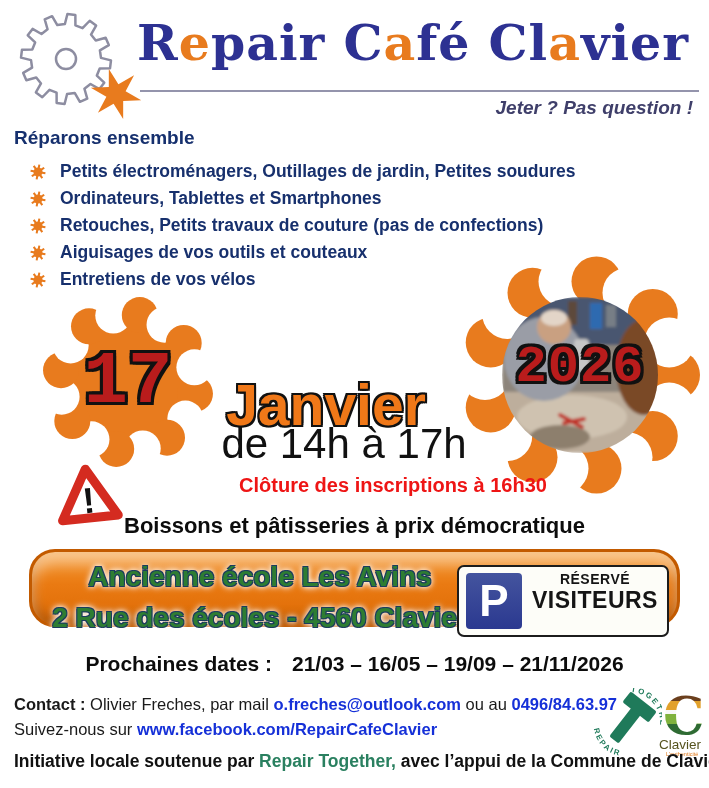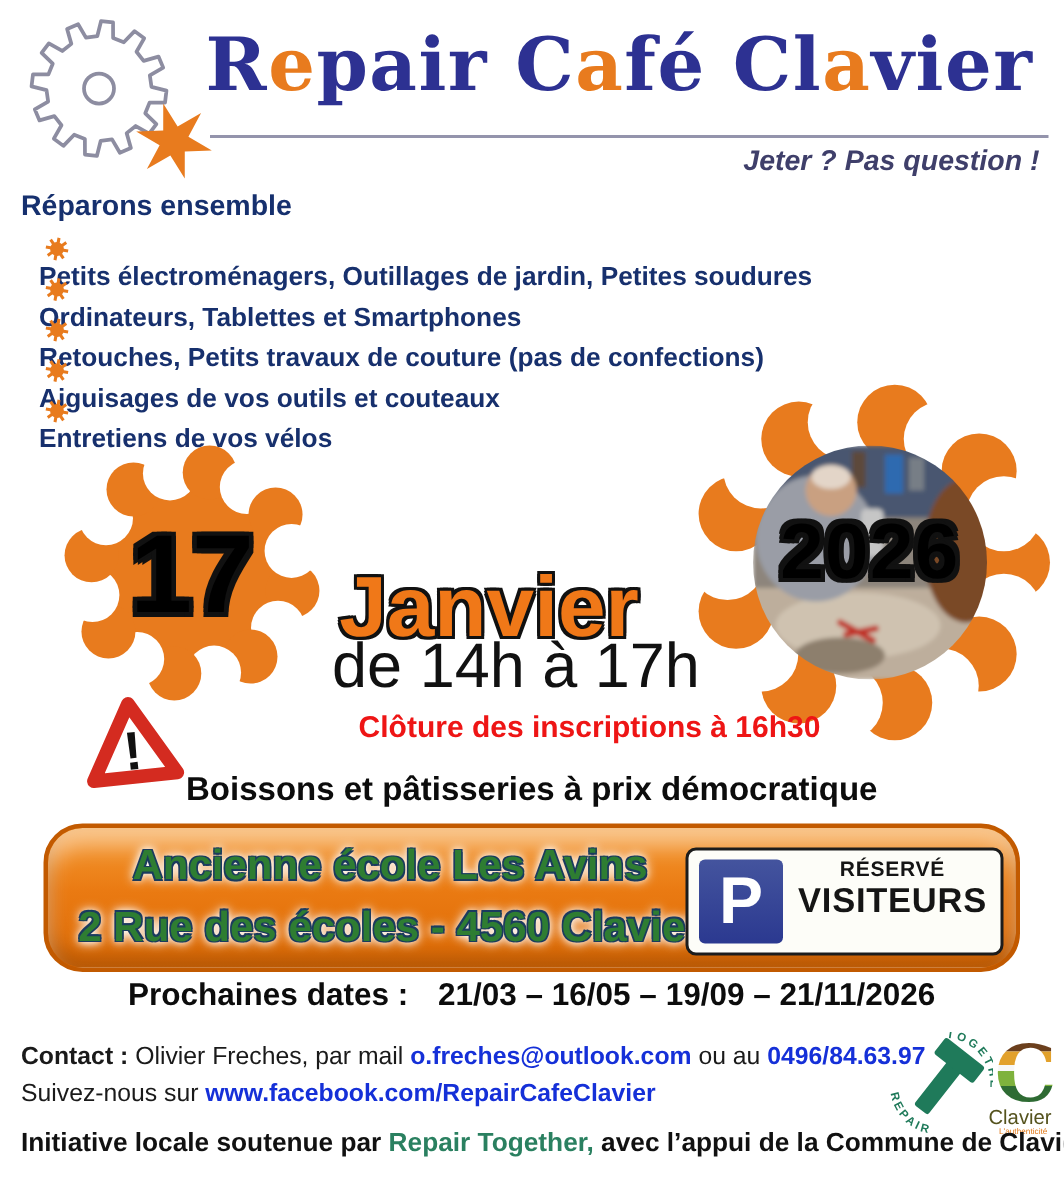--- a/index.html
+++ b/index.html
@@ -11,45 +11,45 @@
   .title{left:128px;top:14px;width:570px;text-align:center;
          font-family:"DejaVu Serif",serif;font-size:49px;font-weight:700;letter-spacing:1px;white-space:nowrap;}
   .title .navy{color:#2d3192;}
   .title .orange{color:#e87b1e;}
   .rule{left:140px;right:10px;top:90px;height:2px;background:#9494ac;}
   .tagline{right:16px;top:97px;font-size:19px;font-style:italic;font-weight:600;color:#3f3f6a;}
 
   
   .intro-heading{left:14px;top:127px;font-size:19px;font-weight:700;color:#16306e;}
   .bullet-list{left:26px;top:158px;width:660px;}
-  .bullet-item{display:flex;align-items:flex-start;height:27px;flex-direction:column;}
+  .bullet-item{display:flex;align-items:center;height:27px;}
   .bullet-item svg{width:16px;height:16px;margin:0 14px 0 4px;flex:0 0 auto;}
   .bullet-text{font-size:17.5px;font-weight:700;color:#17306d;white-space:nowrap;}
 
   
   .gear17{left:38px;top:292px;width:180px;height:180px;}
   .day{left:38px;top:292px;width:180px;height:180px;display:flex;align-items:center;justify-content:center;
        font-size:74px;font-weight:700;}
   .month{left:195px;top:328px;width:262px;text-align:center;font-size:57px;font-weight:700;margin-top:44px;}
   .gear2026{left:455px;top:250px;width:250px;height:250px;}
   .photo{left:502px;top:297px;width:156px;height:156px;border-radius:50%;overflow:hidden;}
   .year{left:460px;top:338px;width:240px;text-align:center;font-size:52px;font-weight:700;letter-spacing:1px;}
-  .outline-white{color:#000000;text-shadow:-3px -3px 0 #111,3px -3px 0 #111,-3px 3px 0 #111,3px 3px 0 #111,
-     -3px 0 0 #111,3px 0 0 #111,0 -3px 0 #111,0 3px 0 #111;}
+  .outline-white{color:#b91c1c;text-shadow:-3px -3px 0 #111,3px -3px 0 #111,-3px 3px 0 #111,3px 3px 0 #111,
+     -3px 0 0 #111,3px 0 0 #111,0 -3px 0 #111,0 3px 0 #111;font-family:Liberation Mono, monospace;}
   .outline-orange{color:#f07818;text-shadow:-2px -2px 0 #111,2px -2px 0 #111,-2px 2px 0 #111,2px 2px 0 #111,
      -2px 0 0 #111,2px 0 0 #111,0 -2px 0 #111,0 2px 0 #111;}
   .hours{left:144px;top:420px;width:400px;text-align:center;font-size:42px;font-weight:400;color:#111;}
 
   
   .warn-icon{left:55px;top:463px;width:66px;height:64px;transform:rotate(-6deg);}
   .deadline{left:128px;top:474px;width:530px;text-align:center;font-size:20px;font-weight:700;color:#ee1515;}
   .refresh{left:0;top:513px;width:709px;text-align:center;font-size:22px;font-weight:700;color:#0c0c0c;}
 
   
-  .banner{left:29px;top:549px;width:651px;height:99px;border-radius:26px;
+  .banner{left:29px;top:549px;width:651px;height:78px;border-radius:26px;
           background:linear-gradient(#f59a33,#ea7a12 45%,#dd6a05);
           border:3px solid #c25a00;box-sizing:border-box;
           box-shadow:inset 0 12px 14px rgba(255,255,255,.45), inset 0 -8px 12px rgba(0,0,0,.18);}
   .venue-line{position:absolute;left:18px;width:420px;text-align:center;font-size:28px;font-weight:700;
       color:#2e7d32;white-space:nowrap;
       text-shadow:-1px -1px 0 #1b3b5e,1px -1px 0 #1b3b5e,-1px 1px 0 #1b3b5e,1px 1px 0 #1b3b5e,
                   0 0 5px #fff,0 0 7px #fff,0 0 9px #fff;}
   .venue-1{top:9px;}
   .venue-2{top:50px;}
   .parking{position:absolute;left:425px;top:13px;width:212px;height:72px;background:#fdfdf8;border:2px solid #1c1c1c;

